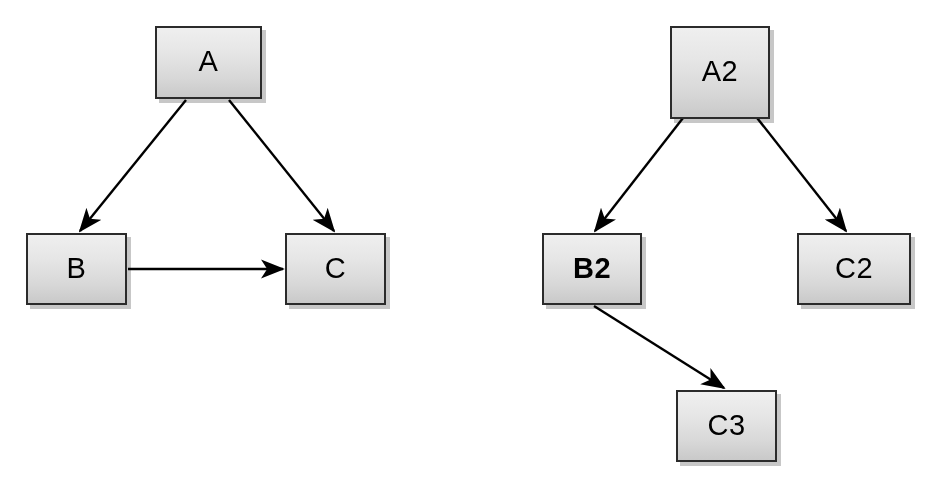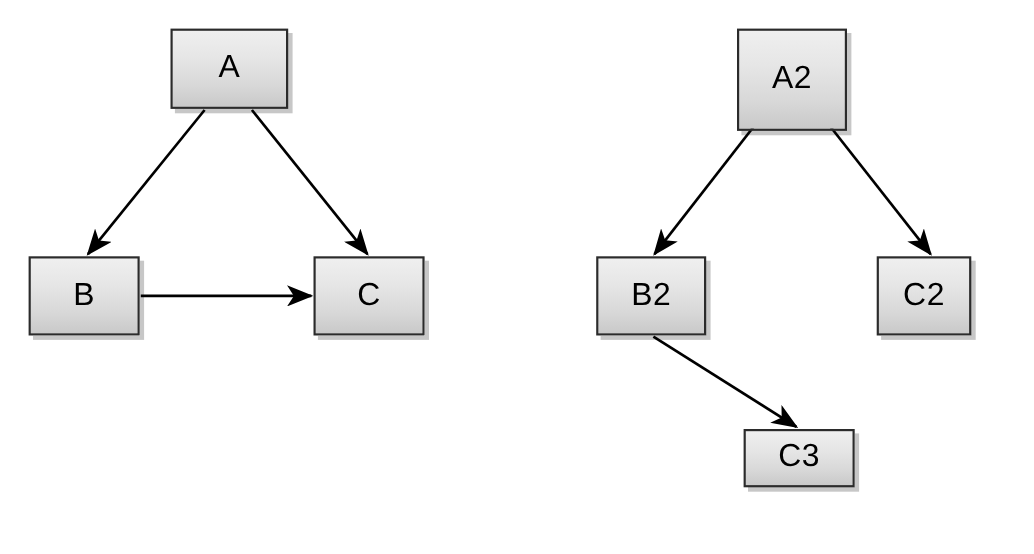--- a/index.html
+++ b/index.html
@@ -76,24 +76,24 @@
       </div>
       <div class="node" style="left: 26px; top: 233px; width: 101px; height: 72px;">
         <span class="node-label">B</span>
       </div>
       <div class="node" style="left: 285px; top: 233px; width: 101px; height: 72px;">
         <span class="node-label">C</span>
       </div>
       <div class="node" style="left: 670px; top: 26px; width: 100px; height: 93px;">
         <span class="node-label">A2</span>
       </div>
-      <div class="node" style="left: 542px; top: 233px; width: 100px; height: 72px;">
+      <div class="node" style="left: 542px; top: 233px; width: 100px; height: 72px; font-weight: bold;">
         <span class="node-label">B2</span>
       </div>
-      <div class="node" style="left: 797px; top: 233px; width: 86px; height: 72px;">
+      <div class="node" style="left: 797px; top: 233px; width: 114px; height: 72px;">
         <span class="node-label">C2</span>
       </div>
-      <div class="node" style="left: 676px; top: 390px; width: 101px; height: 53px;">
+      <div class="node" style="left: 676px; top: 390px; width: 101px; height: 72px;">
         <span class="node-label">C3</span>
       </div>
     </div>
 
 </div>
 
 </body></html>

